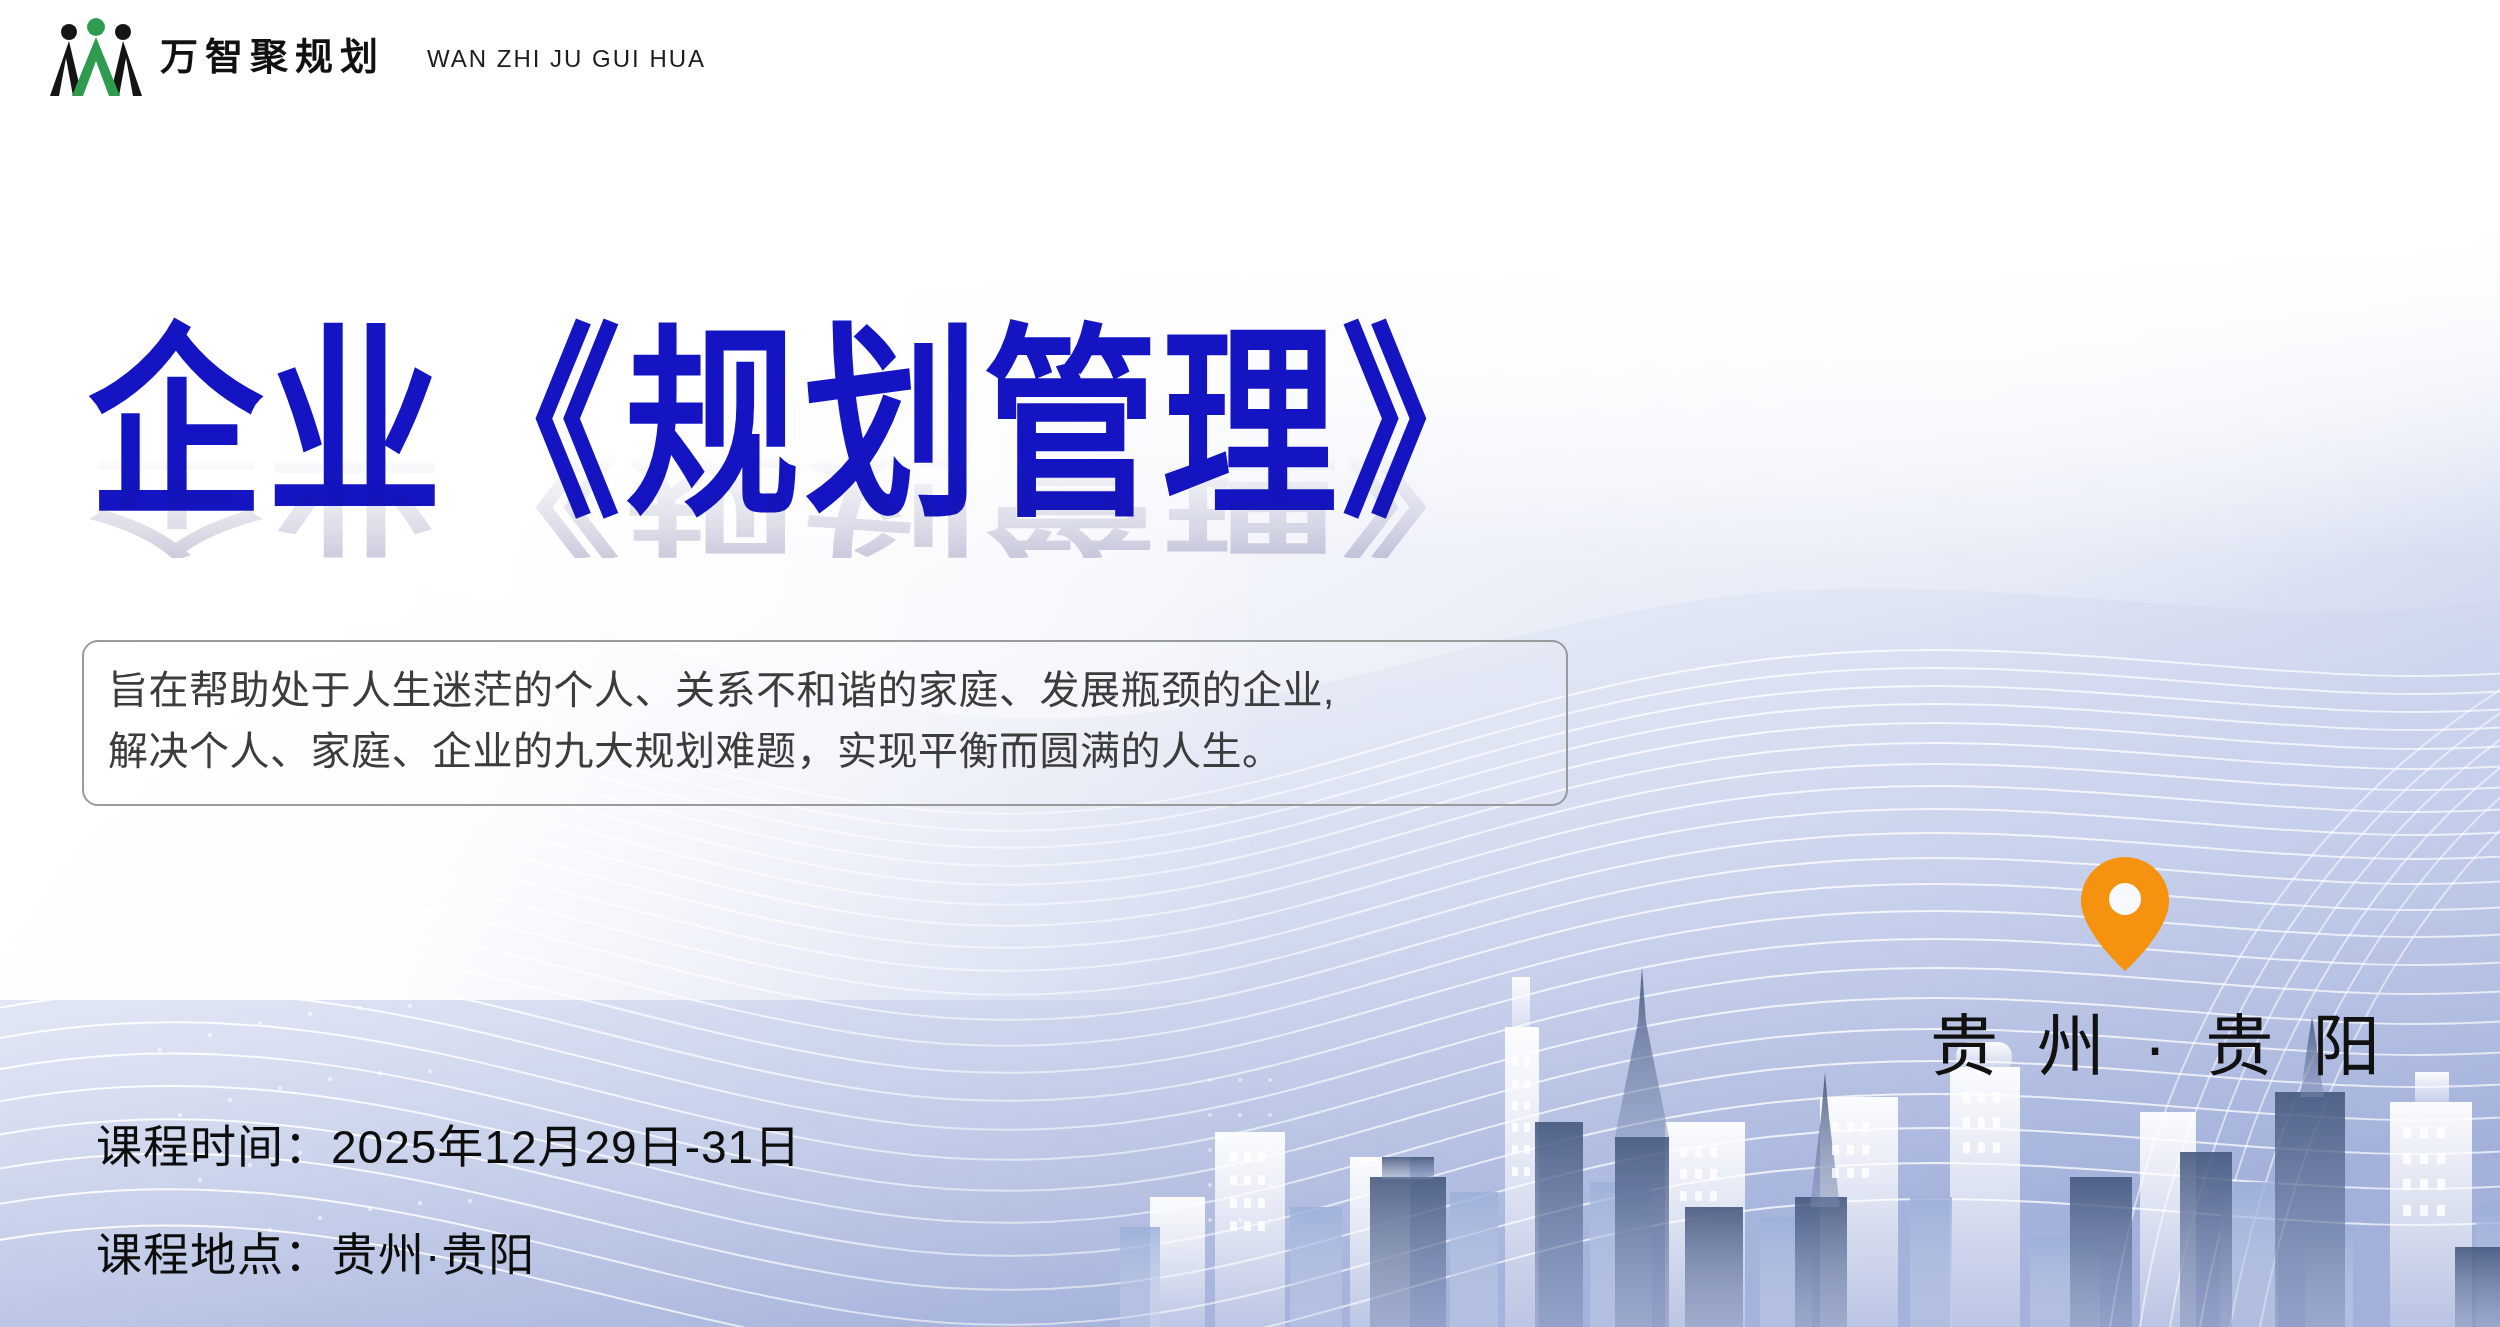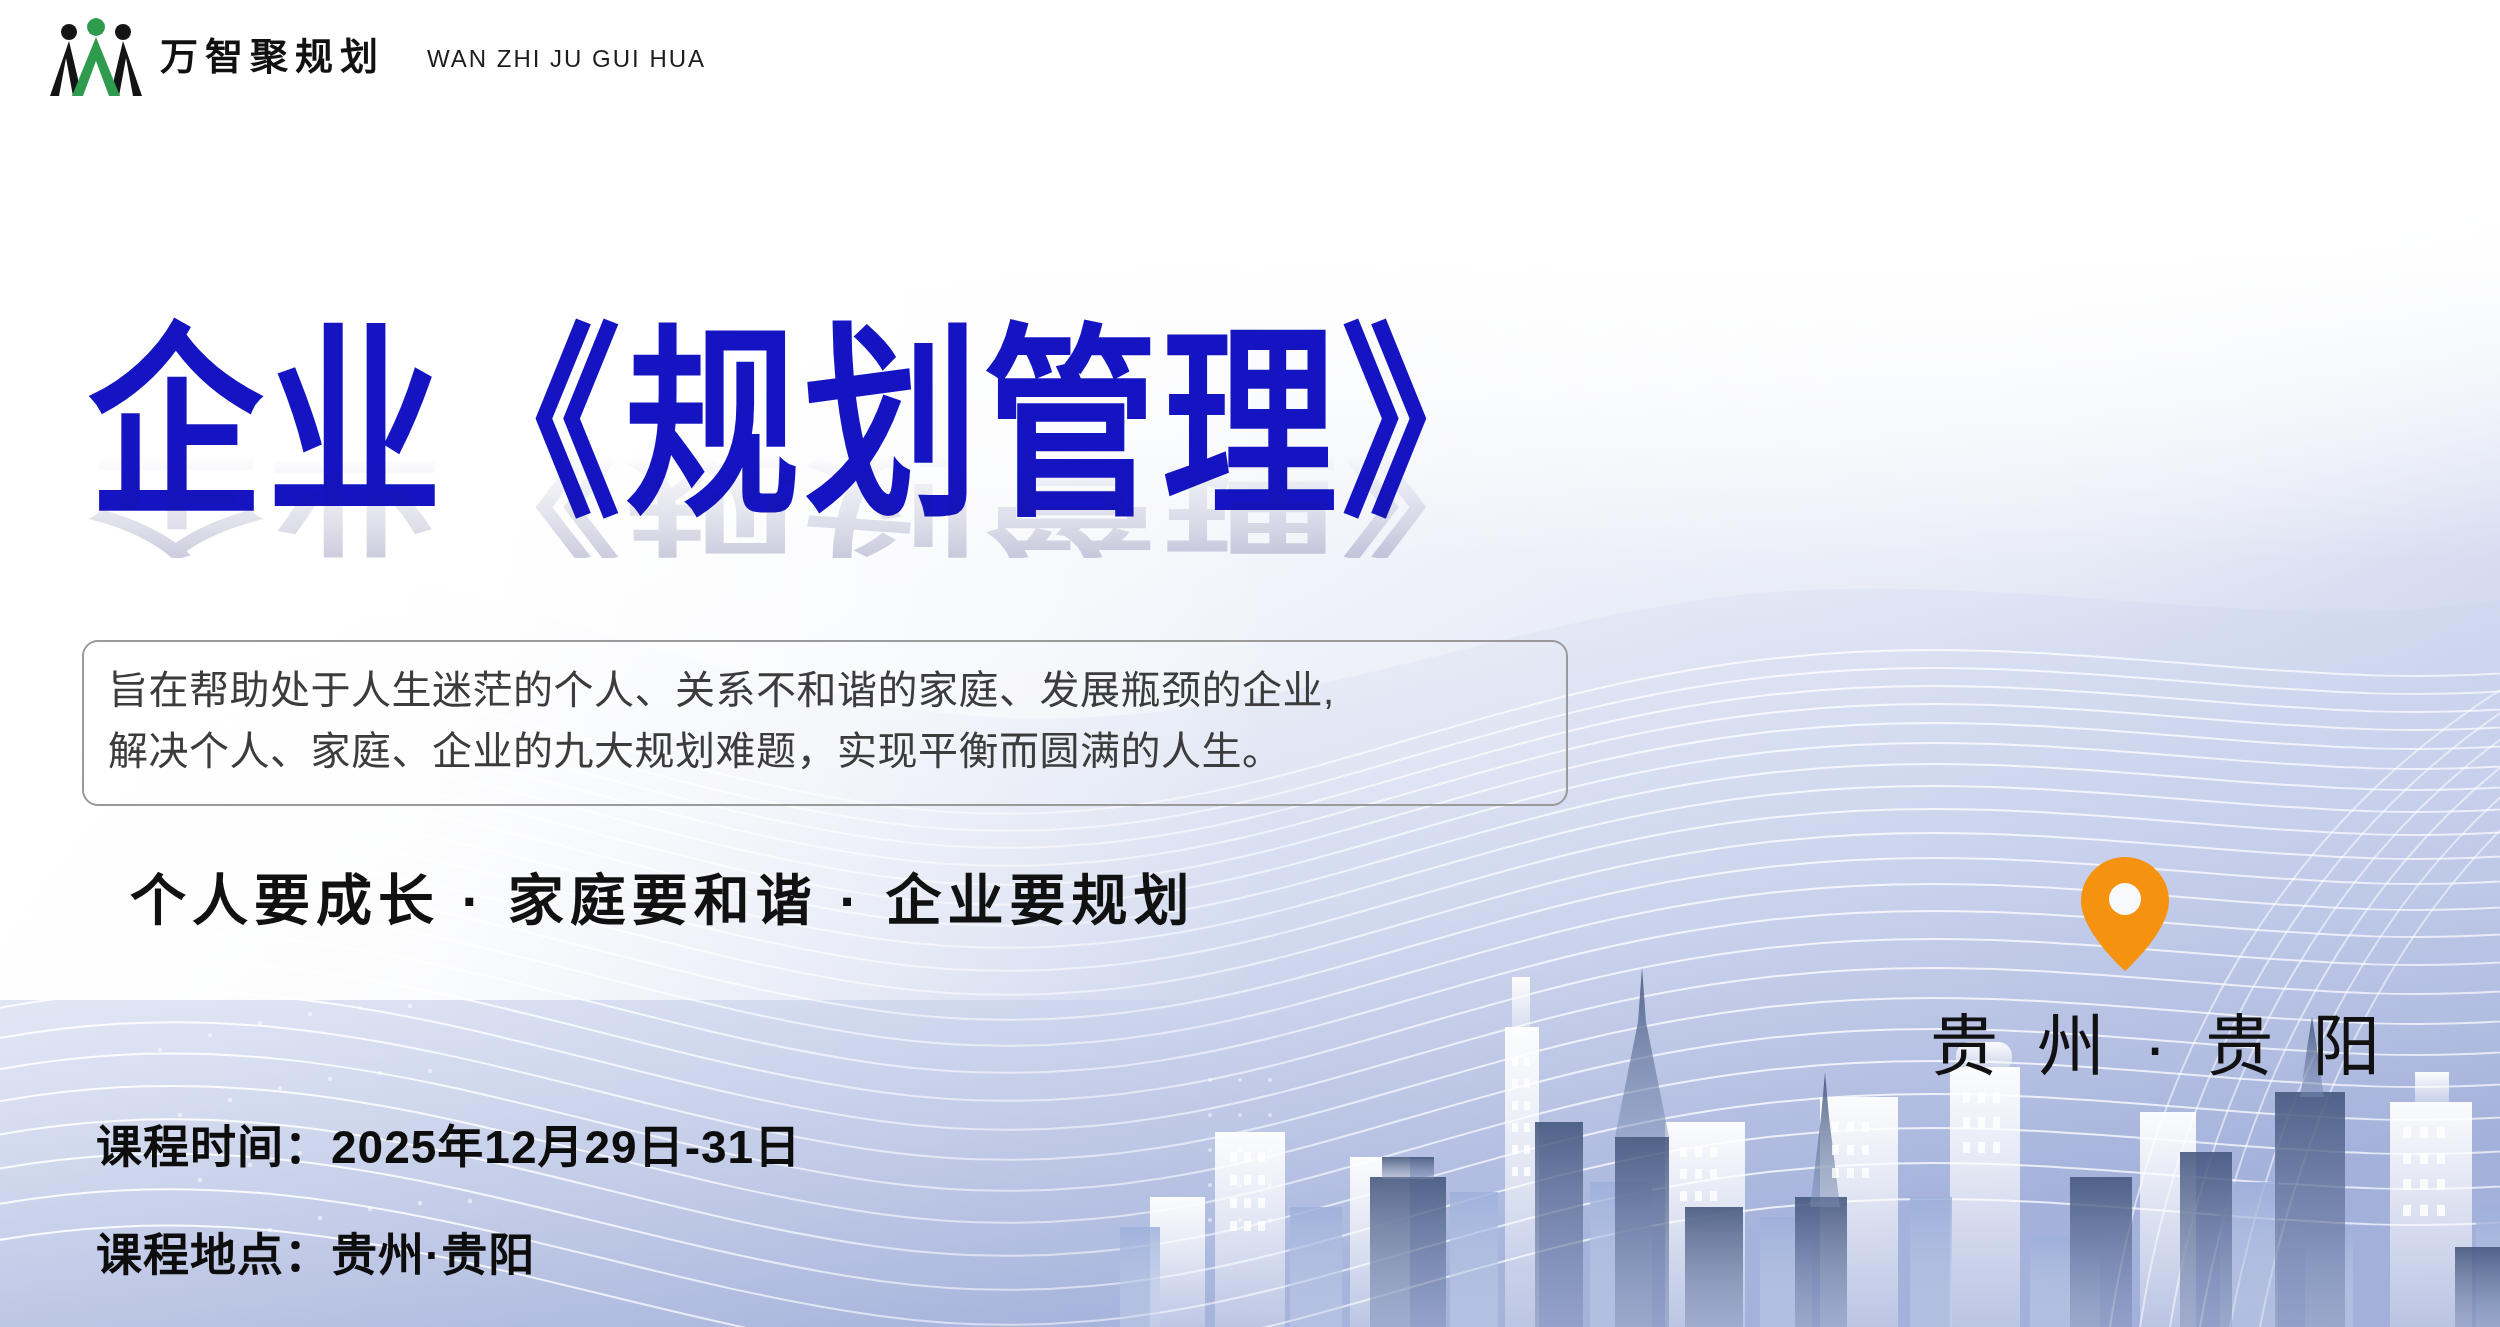--- a/index.html
+++ b/index.html
@@ -85,21 +85,21 @@
   .loc-block{position:absolute;left:1930px;top:855px;width:390px;text-align:center;}
   .pin{display:block;margin:0 auto;}
   .loc-name{
     margin-top:18px;font-size:68px;font-weight:400;color:#111;
     letter-spacing:10px;white-space:nowrap;
   }
 
   
   .info{position:absolute;left:96px;top:1110px;}
   .info-line{
-    font-size:46px;color:#0d0d0d;letter-spacing:1px;white-space:nowrap;font-weight:700;
+    font-size:46px;color:#0d0d0d;letter-spacing:1px;white-space:nowrap;font-weight:400;
   }
   .info-line + .info-line{margin-top:42px;}
 
   
   .skyline{position:absolute;left:1120px;bottom:0;width:1380px;height:420px;pointer-events:none;}
 </style>
 </head>
 <body>
 
 <div class="poster">
@@ -379,21 +379,20 @@
   <div class="title-wrap">
     <div class="title">企业《规划管理》</div>
     <div class="title-reflection" aria-hidden="true">企业《规划管理》</div>
   </div>
 
   <div class="desc-box">
     <div class="desc-line">旨在帮助处于人生迷茫的个人、关系不和谐的家庭、发展瓶颈的企业,</div>
     <div class="desc-line">解决个人、家庭、企业的九大规划难题，实现平衡而圆满的人生。</div>
   </div>
 
-  <div class="tagline">个人要成长 · 家庭要和谐 · 企业要规划</div>
 
   <div class="loc-block">
     <svg class="pin" width="96" height="118" viewBox="0 0 96 118">
       <path d="M48 2 C23.7 2 4 21.7 4 46 C4 77 48 116 48 116 C48 116 92 77 92 46 C92 21.7 72.3 2 48 2 Z" fill="#f59310"></path>
       <circle cx="48" cy="44" r="16" fill="#f7f9fc"></circle>
     </svg>
     <div class="loc-name">贵 州 · 贵 阳</div>
   </div>
 
   <div class="info">

